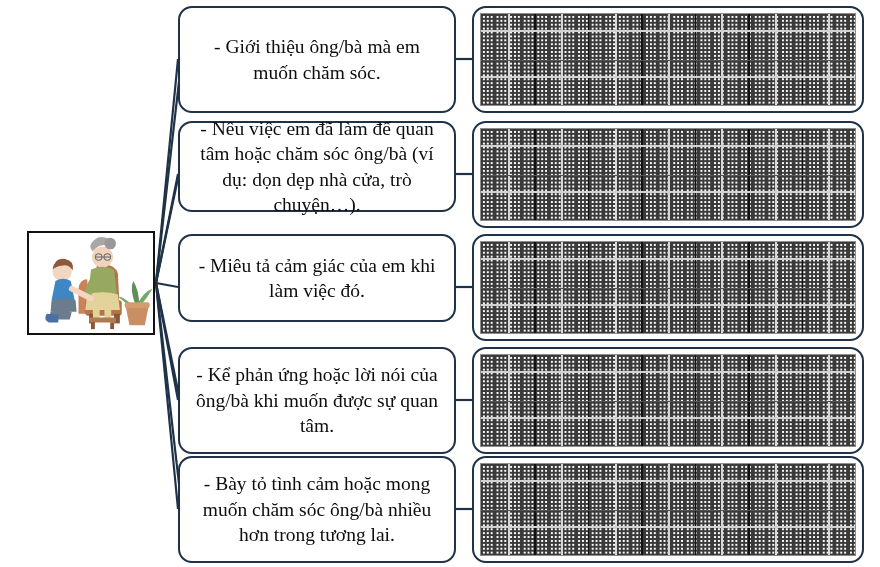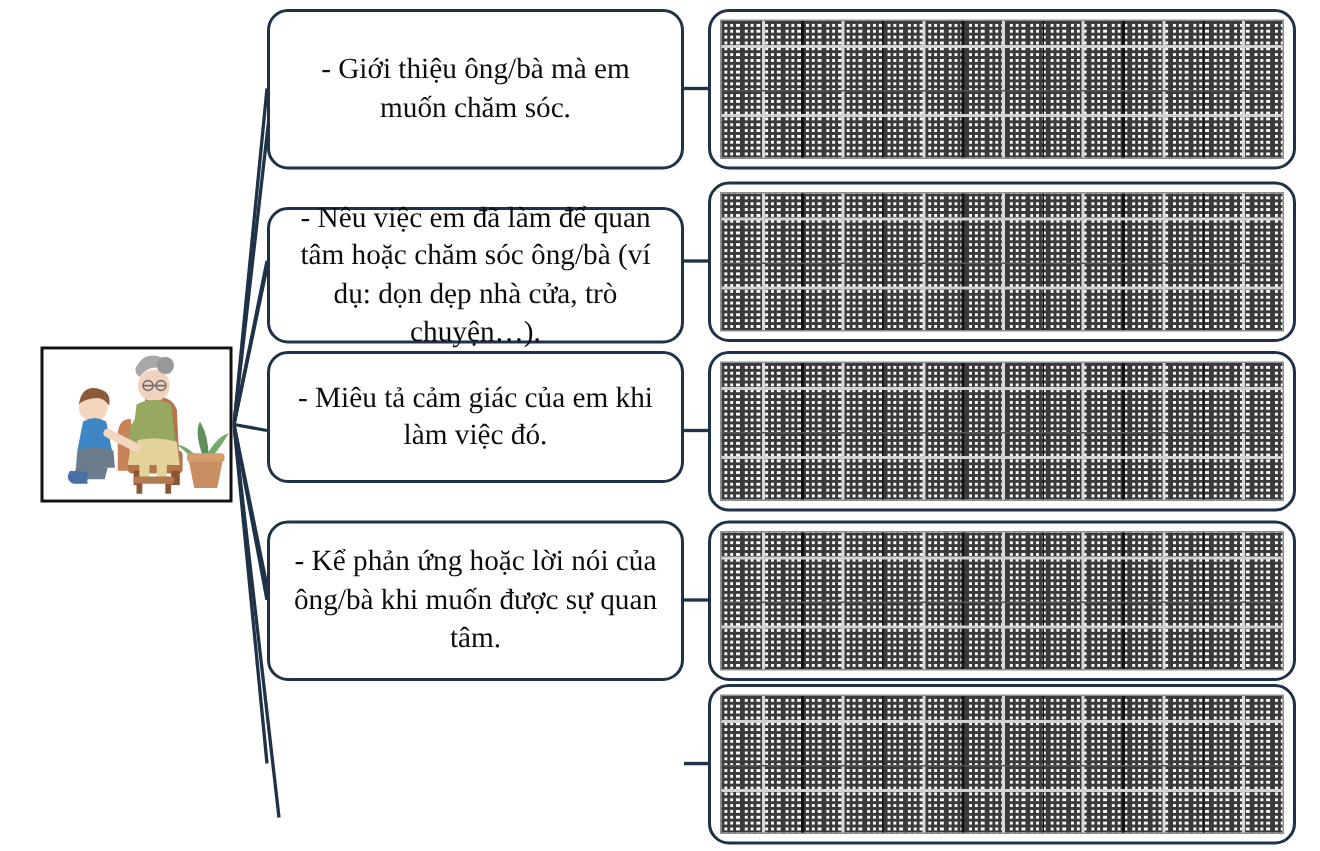--- a/index.html
+++ b/index.html
@@ -64,21 +64,21 @@
     margin: 0;
     padding: 0 10px;
     text-align: center;
     font-size: 19.5px;
     line-height: 1.30;
     color: #0d0d0d;
     font-family: "Liberation Serif", "DejaVu Serif", serif;
   }
 
   .n1 { top: 6px;   height: 107px; }
-  .n2 { top: 138px; height: 91px; }
+  .n2 { top: 121px; height: 91px; }
   .n3 { top: 234px; height: 88px; }
   .n4 { top: 347px; height: 107px; }
   .n5 { top: 456px; height: 107px; }
 
   
   .gridbox {
     position: absolute;
     left: 472px;
     width: 392px;
     box-sizing: border-box;
@@ -214,20 +214,23 @@
   </div>
   <div class="node n2">
     <p>- Nêu việc em đã làm để quan tâm hoặc chăm sóc ông/bà (ví dụ: dọn dẹp nhà cửa, trò chuyện…).</p>
   </div>
   <div class="node n3">
     <p>- Miêu tả cảm giác của em khi làm việc đó.</p>
   </div>
   <div class="node n4">
     <p>- Kể phản ứng hoặc lời nói của ông/bà khi muốn được sự quan tâm.</p>
   </div>
+  <div class="node n5">
+    <p>- Bày tỏ tình cảm hoặc mong muốn chăm sóc ông/bà nhiều hơn trong tương lai.</p>
+  </div>
 
   <div class="gridbox g1">
     <div class="grid-inner">
       <div class="grid-lines">
           <div class="vmajor" style="left: 14.2857%;"></div>
           <div class="vmajor" style="left: 28.5714%;"></div>
           <div class="vmajor" style="left: 42.8571%;"></div>
           <div class="vmajor" style="left: 57.1429%;"></div>
           <div class="vmajor" style="left: 71.4286%;"></div>
           <div class="vmajor" style="left: 85.7143%;"></div>

